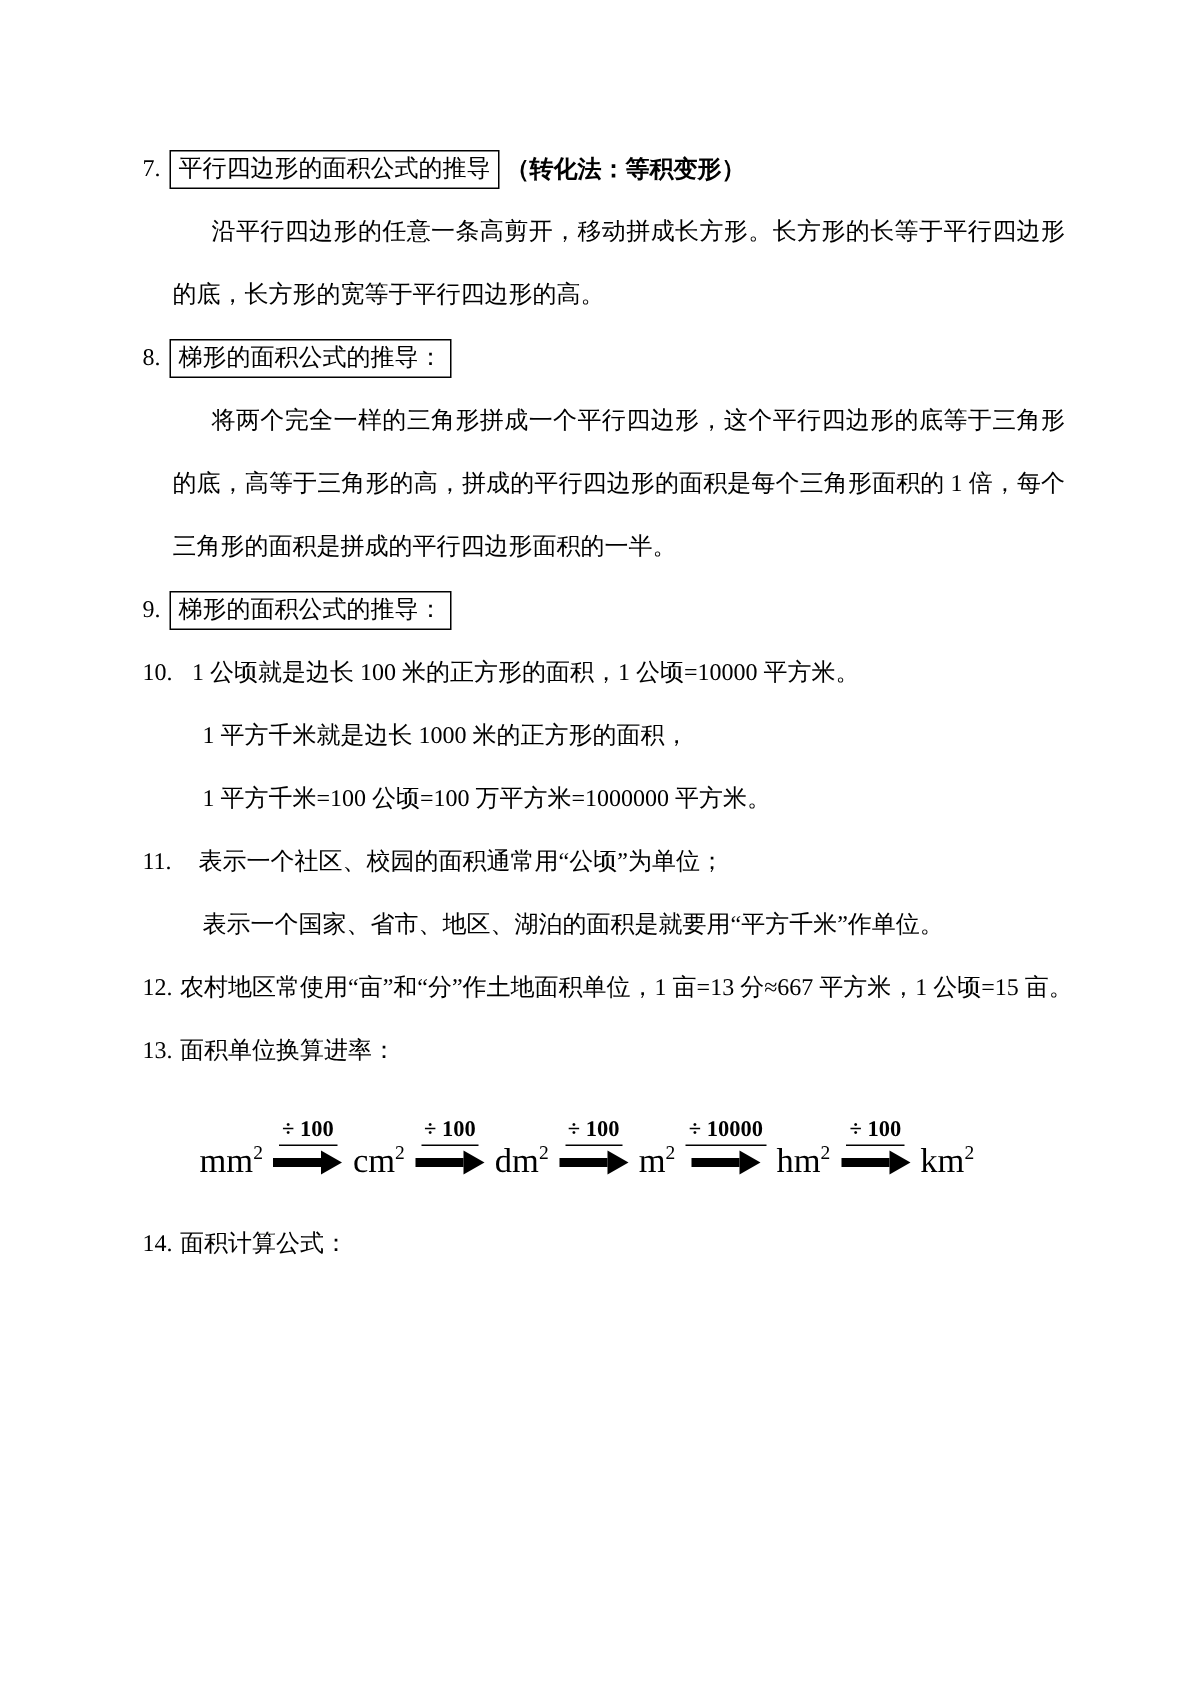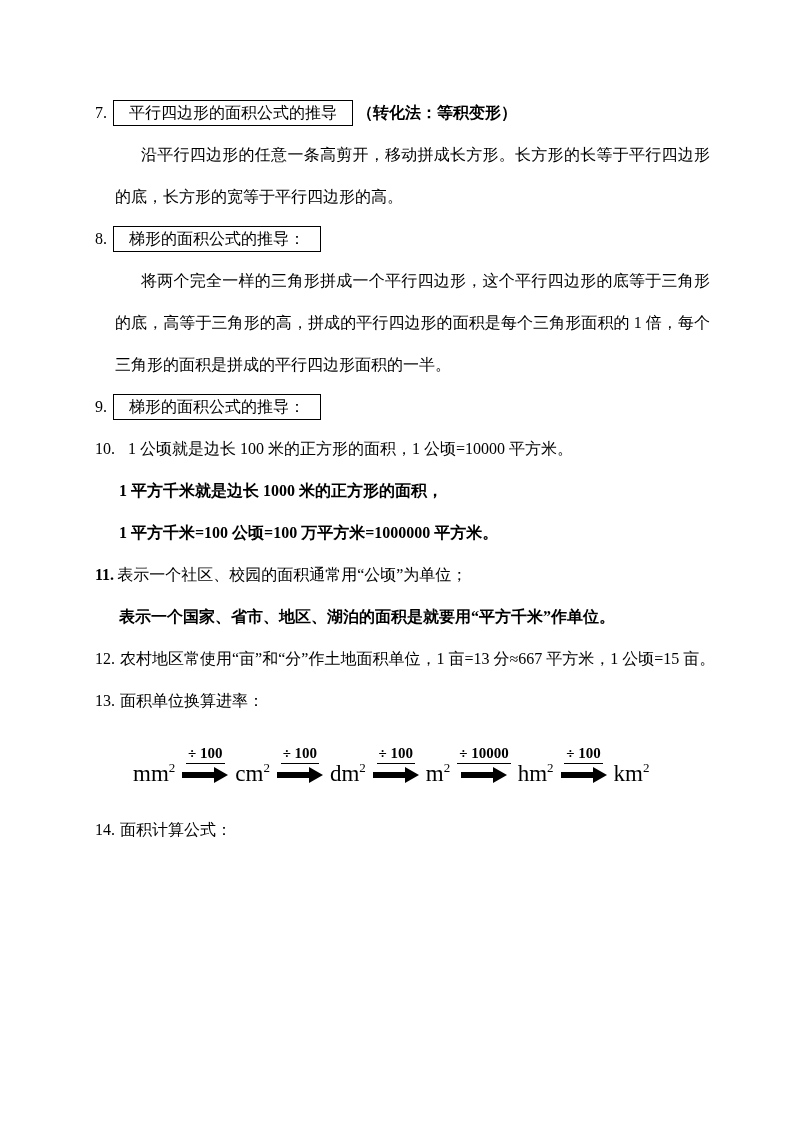--- a/index.html
+++ b/index.html
@@ -12,37 +12,37 @@
     color: #000000;
     font-family: "Liberation Serif", "DejaVu Serif", serif;
     font-size: 16px;
     padding: 92px 83px 40px 95px;
     overflow: hidden;
   }
   .line { line-height: 42px; white-space: nowrap; }
   .heading { display: flex; align-items: center; height: 42px; }
   .num { margin-right: 6px; flex: 0 0 auto; }
   .num-wide { margin-right: 13px; }
-  .num-med { margin-right: 3px; font-weight: bold; }
+  .num-med { margin-right: 18px; }
   .num-sm { margin-right: 5px; }
   .boxed {
     display: inline-block;
     border: 1px solid #000000;
-    padding: 2px 15px;
+    padding: 2px 5px;
     line-height: 1.3;
   }
   .bold { font-weight: bold; }
   .suffix { margin-left: 4px; }
   .para {
     margin-left: 20px;
     text-indent: 26px;
     text-align: justify;
     line-height: 42px;
   }
-  .cont-indent { margin-left: 24px; font-weight: bold; }
+  .cont-indent { margin-left: 40px; }
 
   
   .conversion {
     display: flex;
     align-items: flex-end;
     margin: 22px 0 22px 38px;
   }
   .unit {
     font-size: 23px;
     line-height: 1;

